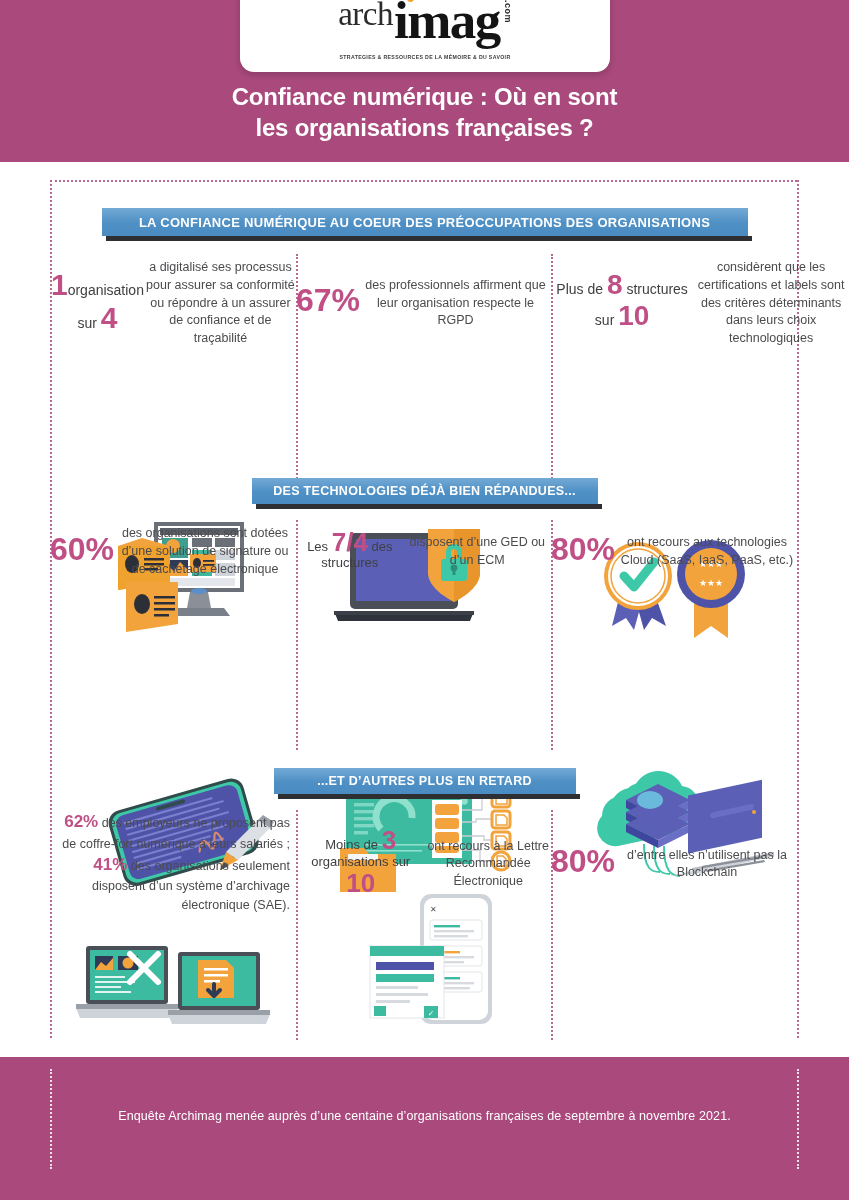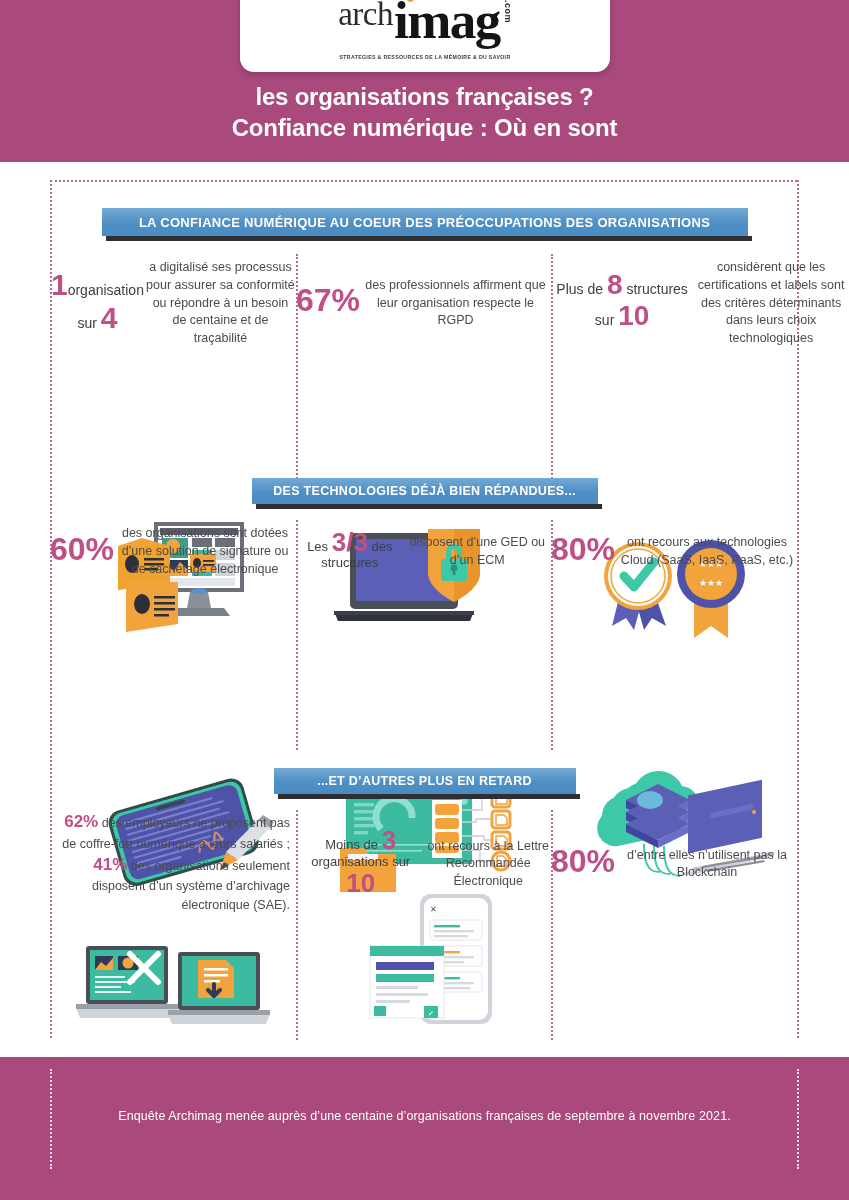--- a/index.html
+++ b/index.html
@@ -134,22 +134,22 @@
       <div class="logo-wordmark">
         <span class="logo-arch">arch</span>
         <span class="logo-dot"></span>
         <span class="logo-imag">imag</span>
         <span class="logo-com">.com</span>
       </div>
       <div class="logo-tagline">STRATEGIES &amp; RESSOURCES DE LA MÉMOIRE &amp; DU SAVOIR</div>
     </div>
 
     <div class="header-title">
+      <div>Confiance numérique : Où en sont</div>
       <div>les organisations françaises ?</div>
-      <div>Confiance numérique : Où en sont</div>
     </div>
   </div>
 
   <div class="body-area">
     <div class="dot-border-top"></div>
     <div class="dot-border-left"></div>
     <div class="dot-border-right"></div>
 
     <div class="banner-wrap" style="top:46px;">
       <div class="banner" style="width:646px;height:28px;font-size:13px;">
@@ -158,21 +158,21 @@
     </div>
 
     <div class="stat-row" style="top:92px;">
       <div class="vdiv" style="left:296px;height:228px;"></div>
       <div class="vdiv" style="left:551px;height:228px;"></div>
 
       <div class="stat-col" style="width:296px;padding-left:50px;">
         <div class="stat-head" style="font-size:14px;line-height:1.1;">
           <span class="big-num" style="font-size:30px;">1</span><span>organisation sur </span><span class="big-num" style="font-size:30px;">4</span>
         </div>
-        <div class="stat-sub" style="width:218px;">a digitalisé ses processus pour assurer sa conformité ou répondre à un besoin de centaine et de traçabilité</div>
+        <div class="stat-sub" style="width:218px;">a digitalisé ses processus pour assurer sa conformité ou répondre à un assurer de confiance et de traçabilité</div>
       </div>
 
       <div class="stat-col" style="width:255px;">
         <div class="stat-head">
           <span class="big-num" style="font-size:32px;">67%</span>
         </div>
         <div class="stat-sub" style="width:206px;">des professionnels affirment que leur organisation respecte le RGPD</div>
       </div>
 
       <div class="stat-col" style="width:298px;">
@@ -271,21 +271,21 @@
 
       <div class="stat-col" style="width:296px;padding-left:50px;">
         <div class="stat-head">
           <span class="big-num" style="font-size:32px;">60%</span>
         </div>
         <div class="stat-sub" style="width:218px;">des organisations sont dotées d’une solution de signature ou de cachetage électronique</div>
       </div>
 
       <div class="stat-col" style="width:255px;">
         <div class="stat-head" style="font-size:13px;line-height:1.1;">
-          <span>Les </span><span class="big-num" style="font-size:26px;">3/3</span><span> des structures</span>
+          <span>Les </span><span class="big-num" style="font-size:26px;">7/4</span><span> des structures</span>
         </div>
         <div class="stat-sub" style="width:200px;">disposent d’une GED ou d’un ECM</div>
       </div>
 
       <div class="stat-col" style="width:298px;padding-right:50px;">
         <div class="stat-head">
           <span class="big-num" style="font-size:32px;">80%</span>
         </div>
         <div class="stat-sub" style="width:208px;">ont recours aux technologies Cloud (SaaS, IaaS, PaaS, etc.)</div>
       </div>

